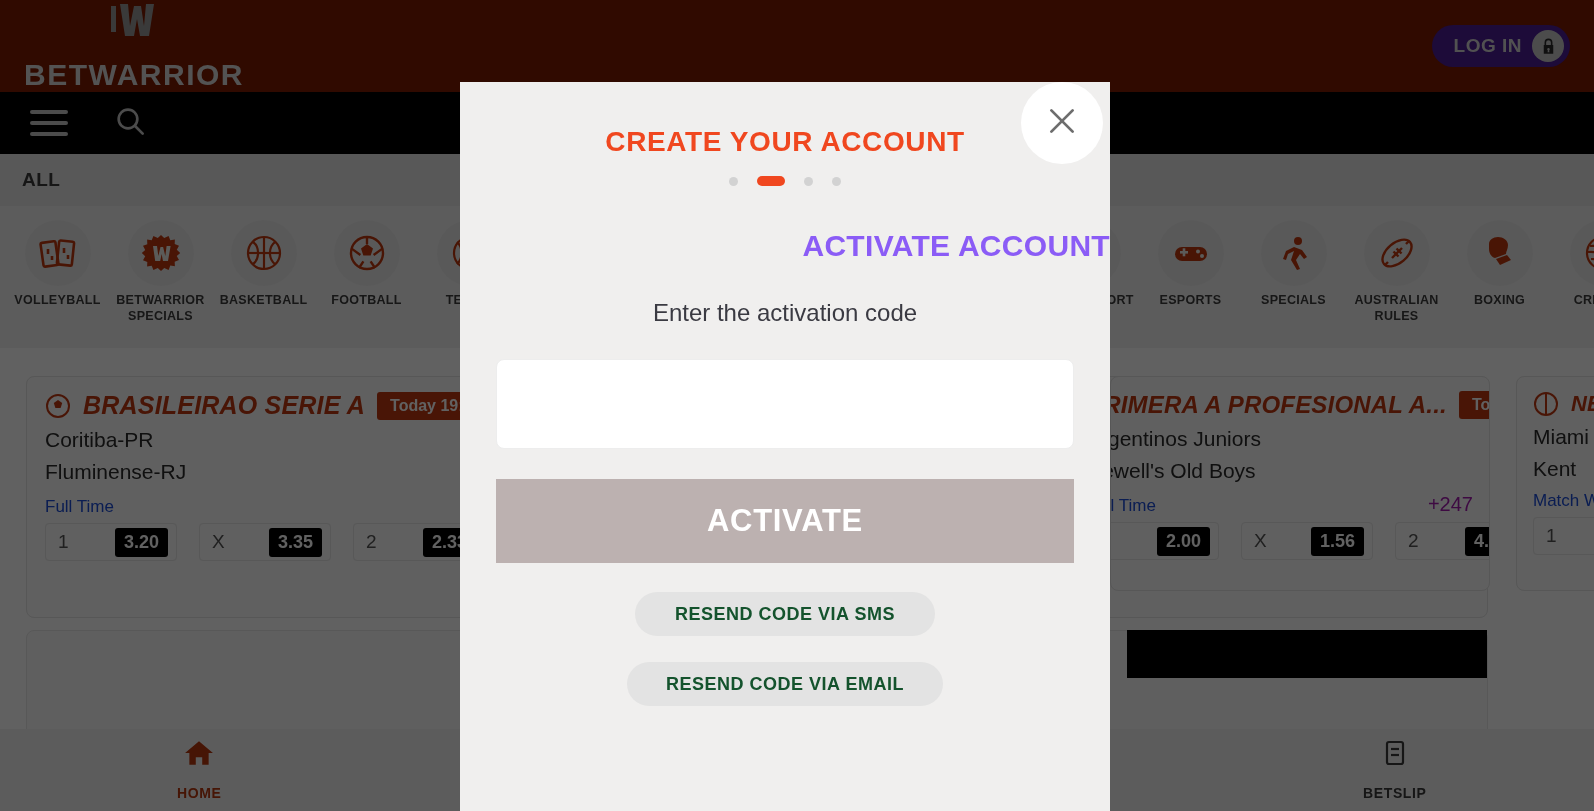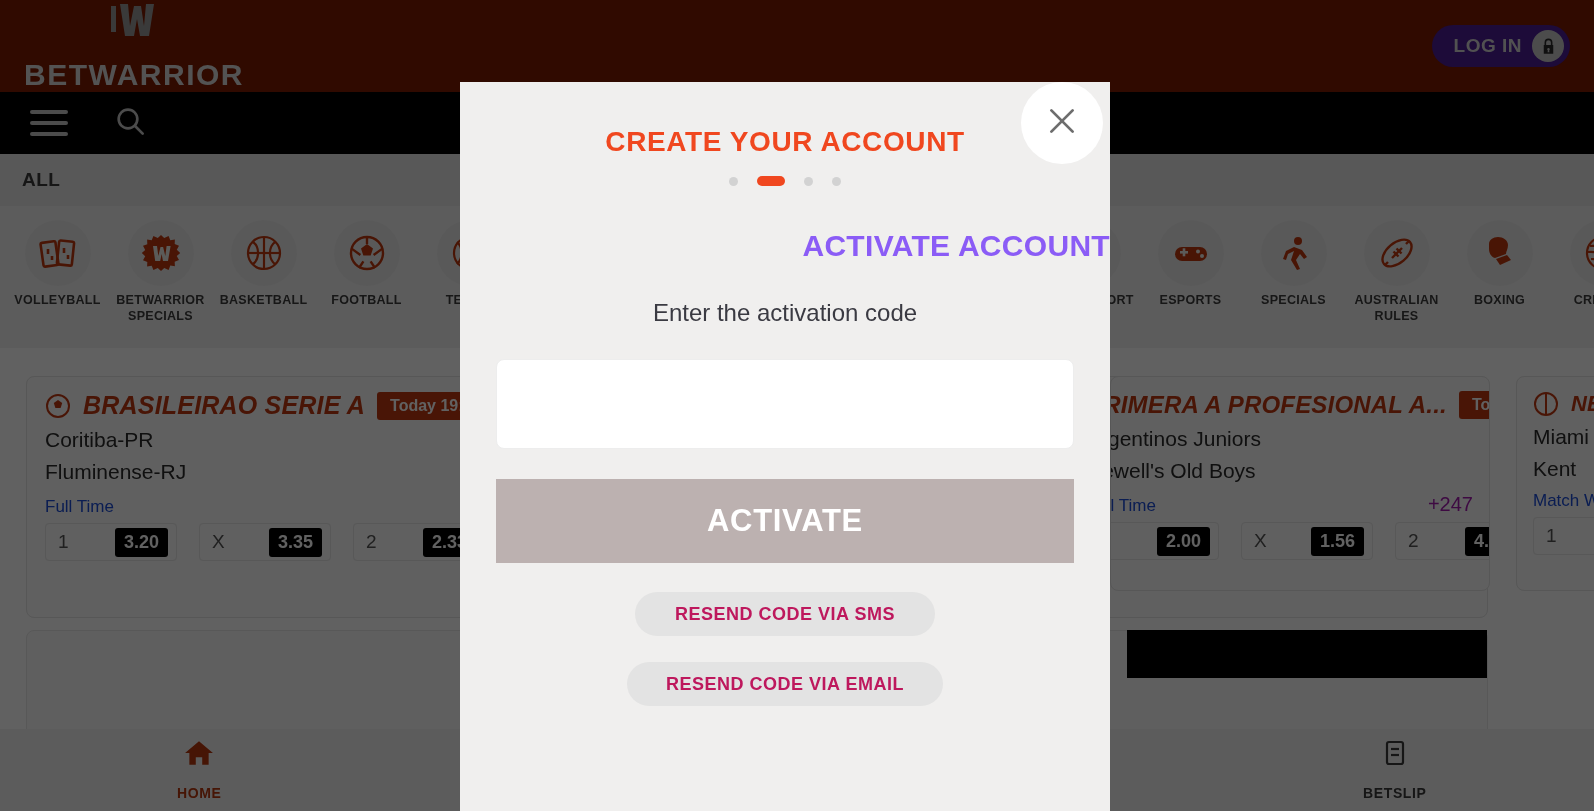--- a/index.html
+++ b/index.html
@@ -166,21 +166,21 @@
   }
   .activate-btn {
     display: block; width: 578px; height: 84px; margin: 30px auto 0 auto;
     background: #bcb1b0; color: #ffffff; border: none;
     font-family: "Liberation Sans", sans-serif;
     font-size: 31px; font-weight: bold; letter-spacing: .7px; cursor: default;
   }
   .resend {
     display: block; margin: 0 auto; background: #e3e3e3; border: none;
     font-family: "Liberation Sans", sans-serif;
-    color: #be185d; font-weight: bold; letter-spacing: .5px;
+    color: #14532d; font-weight: bold; letter-spacing: .5px;
     border-radius: 22px;
   }
   .resend.sms { width: 300px; height: 44px; font-size: 18px; margin-top: 29px; }
   .resend.email { width: 316px; height: 44px; font-size: 18px; margin-top: 26px; }
 </style>
 </head>
 <body>
 
 <div id="app">
 

